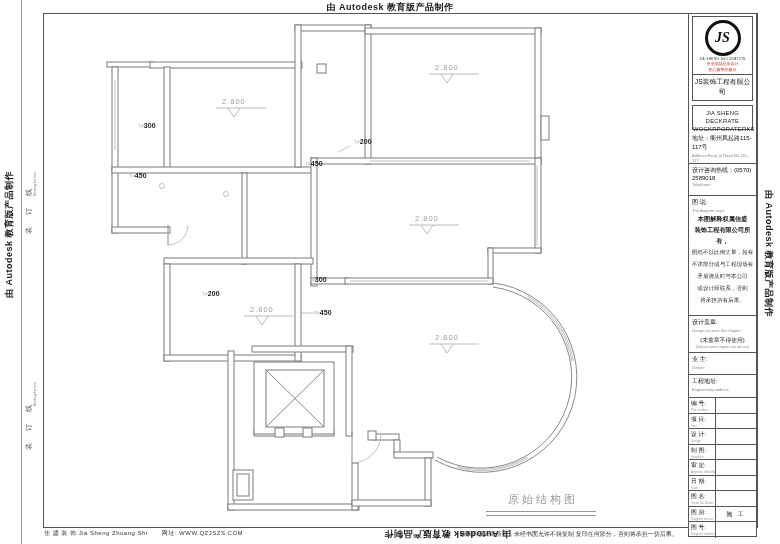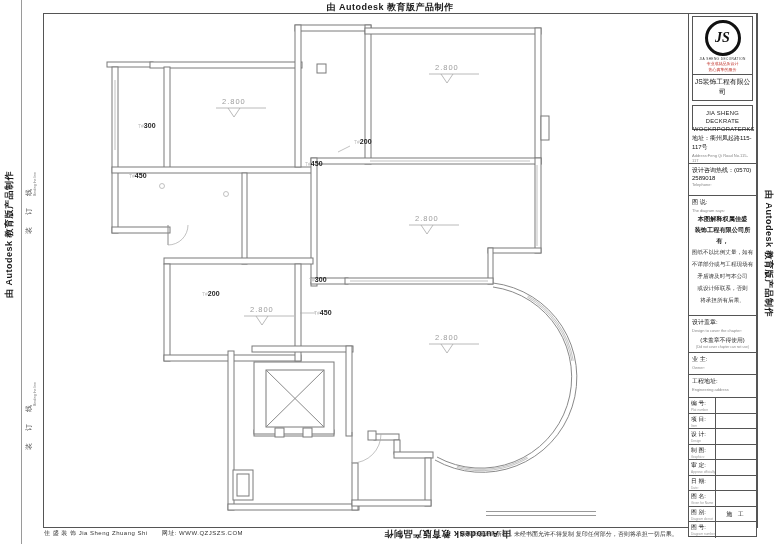--- a/index.html
+++ b/index.html
@@ -180,20 +180,21 @@
       <text x="138" y="128"><tspan class="bp">T#</tspan><tspan class="bv">300</tspan></text>
       <text x="354" y="144"><tspan class="bp">T#</tspan><tspan class="bv">200</tspan></text>
       <text x="129" y="178"><tspan class="bp">T#</tspan><tspan class="bv">450</tspan></text>
       <text x="305" y="166"><tspan class="bp">T#</tspan><tspan class="bv">450</tspan></text>
       <text x="309" y="282"><tspan class="bp">T#</tspan><tspan class="bv">300</tspan></text>
       <text x="202" y="296"><tspan class="bp">T#</tspan><tspan class="bv">200</tspan></text>
       <text x="314" y="315"><tspan class="bp">T#</tspan><tspan class="bv">450</tspan></text>
     </g>
   </svg>
 
+  <div class="abs" id="plan-title">原始结构图</div>
   <div class="abs" id="plan-title-underline"></div>
 
   <div class="abs" id="tblock">
     <div class="sec" id="logo-sec">
       <div id="logo-inner">
         <div id="logo-circle">JS</div>
         <div id="logo-caption">JIA SHENG DECORATION</div>
         <div class="slogan">专业成就品质设计</div>
         <div class="slogan">热心真挚的服务</div>
         <div id="company-cn">JS装饰工程有限公司</div>

